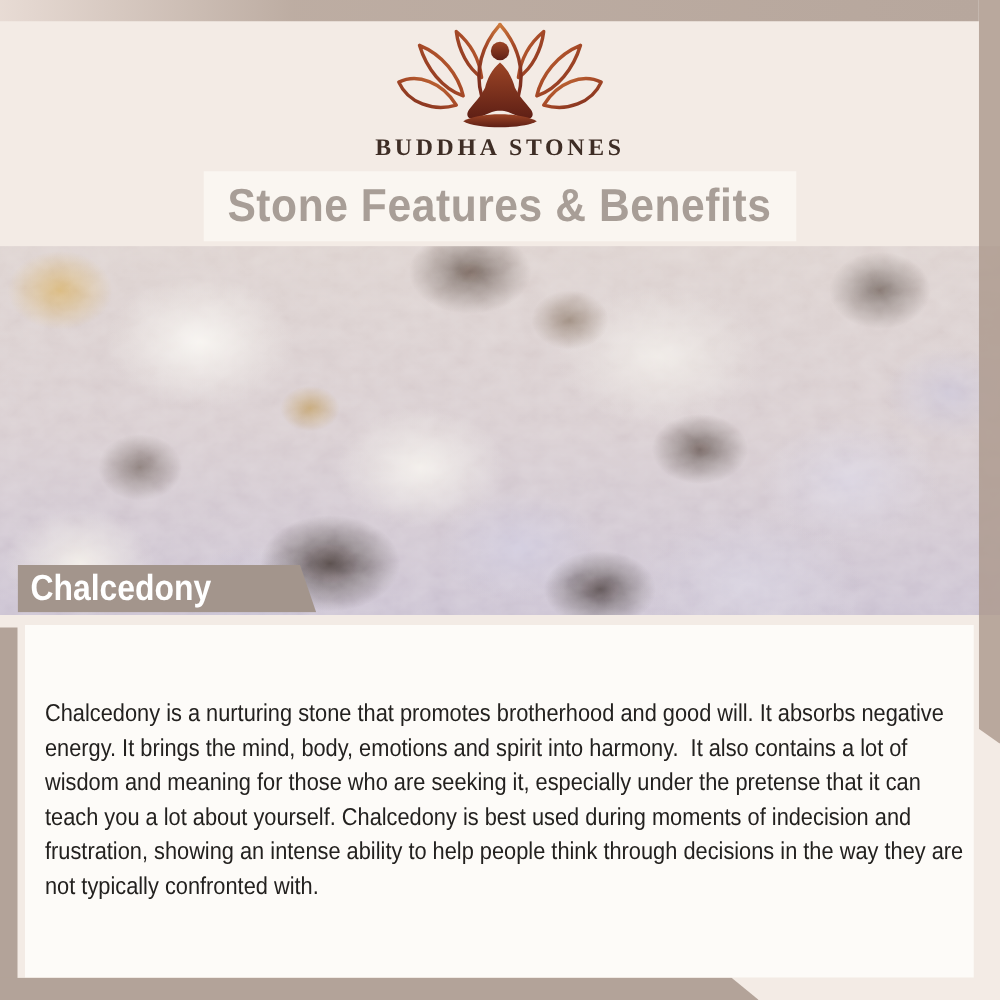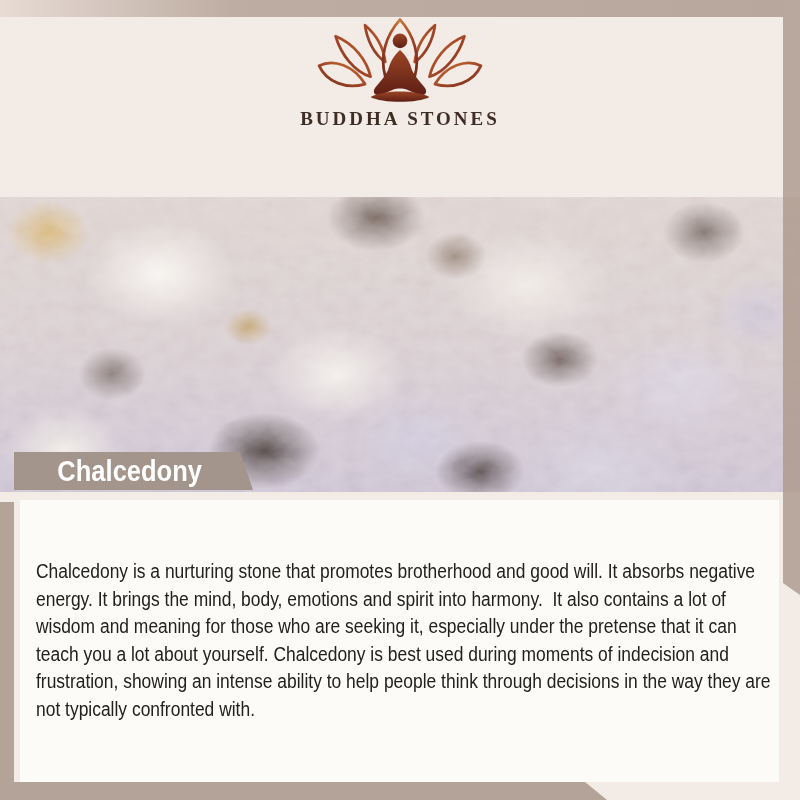--- a/index.html
+++ b/index.html
@@ -73,21 +73,21 @@
       linear-gradient(180deg, #ddd2cf 0%, #d8cdd0 50%, #cbc2d2 100%);
   }
   .photo-grain { position:absolute; left:0; top:0; width:800px; height:295px;
                  opacity:0.4; mix-blend-mode:overlay; }
 
   
   .photo-label {
     position:absolute; left:14px; top:452px; width:239px; height:38px; z-index:7;
     background:#a3958c;
     clip-path:polygon(0 0, calc(100% - 13px) 0, 100% 100%, 0 100%);
-    display:flex; align-items:center; justify-content:center;
+    display:flex; align-items:center; 
   }
   .photo-label span {
     color:#ffffff; font-weight:bold; font-size:29px; white-space:nowrap;
     transform:scaleX(0.88); padding-right:8px;
   }
 
   
   .content-box {
     position:absolute; left:20px; top:500px; width:759px; height:282px; z-index:3;
     background:#fdfbf8;
@@ -138,20 +138,23 @@
       <use href="#petalsL" transform="translate(200,0) scale(-1,1)"></use>
       <g fill="url(#figGrad)">
         <circle cx="100" cy="27" r="8"></circle>
         <path d="M100,37 C93,43 89,51 87,59 C83,67 77,73 73,78 C69,84 74,88 81,85 L93,80 C97,78.5 103,78.5 107,80 L119,85 C126,88 131,84 127,78 C123,73 117,67 113,59 C111,51 107,43 100,37 Z"></path>
         <path d="M68,88 C82,80 118,80 132,88 C120,95 80,95 68,88 Z"></path>
       </g>
     </svg>
     <div class="brand-name">BUDDHA STONES</div>
   </header>
 
+  <div class="title-box">
+    <span class="title-text">Stone Features &amp; Benefits</span>
+  </div>
 
   <div class="photo">
     <svg class="photo-grain">
       <filter id="grainF">
         <feTurbulence type="fractalNoise" baseFrequency="0.055 0.075" numOctaves="3" seed="11" stitchTiles="stitch"></feTurbulence>
         <feColorMatrix type="saturate" values="0"></feColorMatrix>
         <feComponentTransfer>
             <feFuncA type="table" tableValues="0.55 0.55"></feFuncA>
           </feComponentTransfer>
       </filter>

